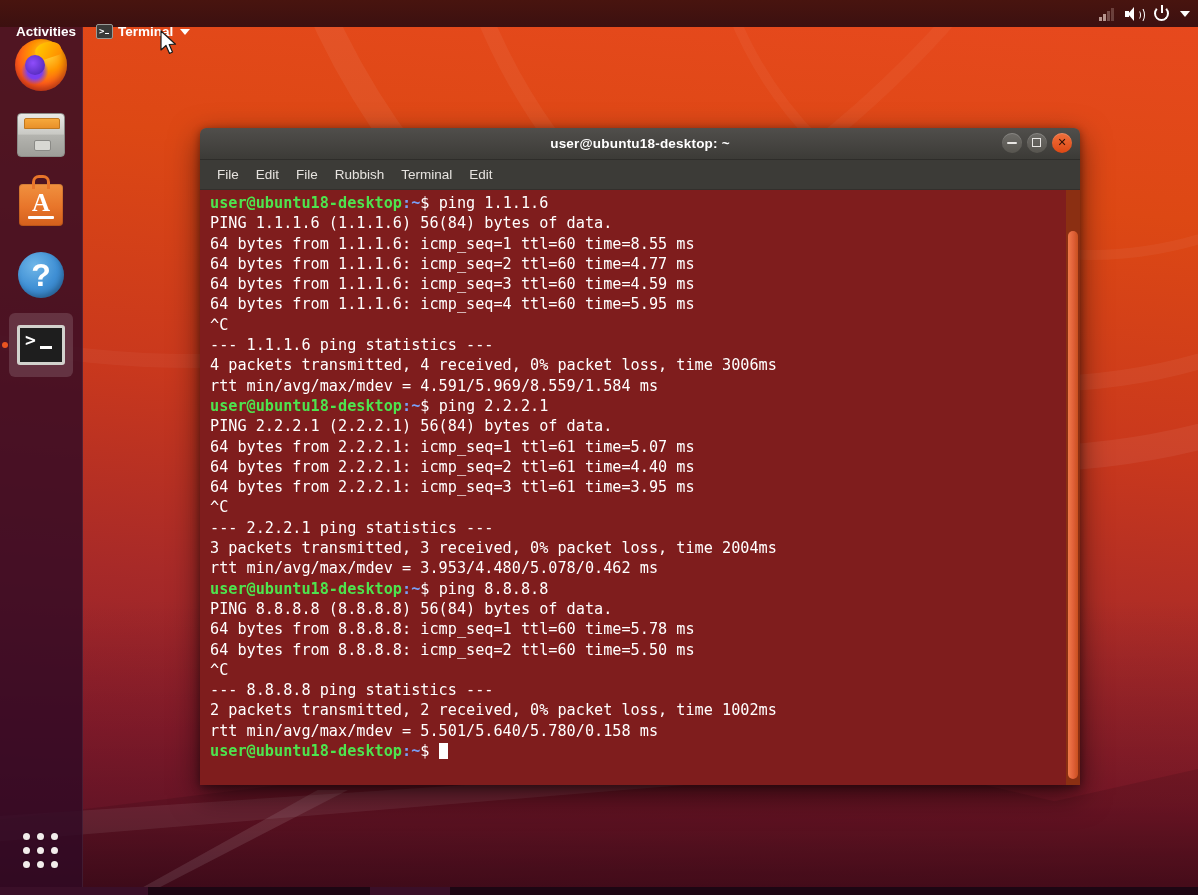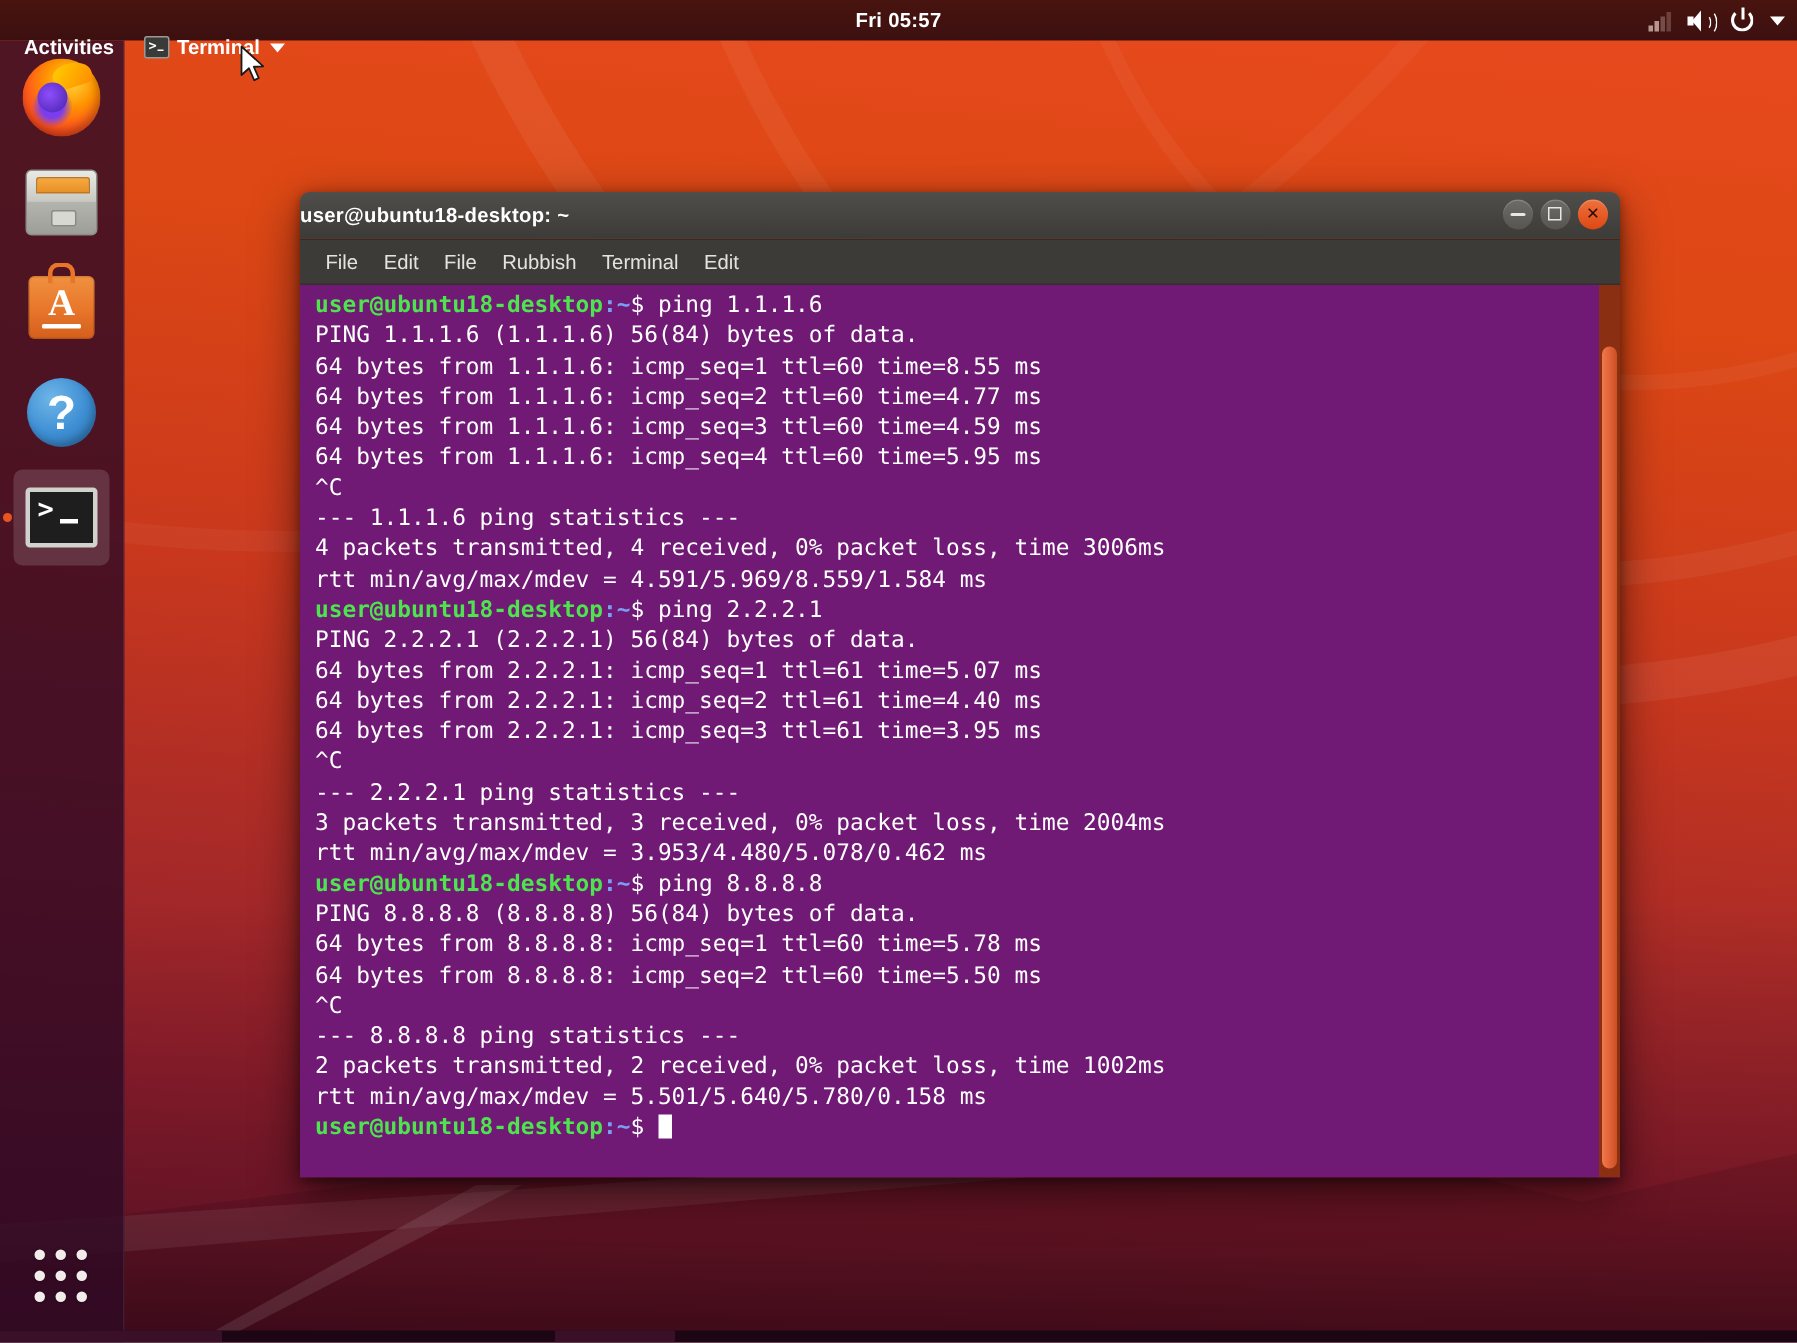--- a/index.html
+++ b/index.html
@@ -501,20 +501,21 @@
     display: flex;
     flex-direction: column;
   }
   #term-titlebar {
     height: 31px;
     background: linear-gradient(180deg, #504e4b 0%, #3c3b37 100%);
     border-bottom: 1px solid #2e2d2a;
     position: relative;
     display: flex;
     align-items: center;
+    justify-content: center;
     flex: 0 0 auto;
   }
   #term-title {
     color: #ffffff;
     font-size: 13.5px;
     font-weight: bold;
     letter-spacing: 0.2px;
   }
   .win-controls {
     position: absolute;
@@ -568,21 +569,21 @@
   }
   .menu-item {
     color: #e6e3df;
     font-size: 13.5px;
     cursor: default;
     white-space: nowrap;
   }
 
   #term-body {
     flex: 1 1 auto;
-    background: #701a75;
+    background: #7f1d1d;
     position: relative;
     overflow: hidden;
   }
   #term-text {
     position: absolute;
     left: 10px; top: 3px;
     right: 22px;
     font-family: "DejaVu Sans Mono", monospace;
     font-size: 15.2px;
     line-height: 20.3px;
@@ -653,23 +654,20 @@
   <div id="topbar">
     <div class="tb-left">
       <div class="tb-item">
         <span>Activities</span>
       </div>
       <div class="tb-item">
         <span class="tb-appicon"></span>
         <span>Terminal</span>
         <span class="tb-caret"></span>
       </div>
-    </div>
-    <div class="tb-center">
-      <span>Fri 05:57</span>
     </div>
     <div class="tb-right">
       <span class="ind-net">
           <span></span>
           <span></span>
           <span></span>
           <span></span>
         </span>
       <span class="ind-vol">
         <span class="spk"></span>

